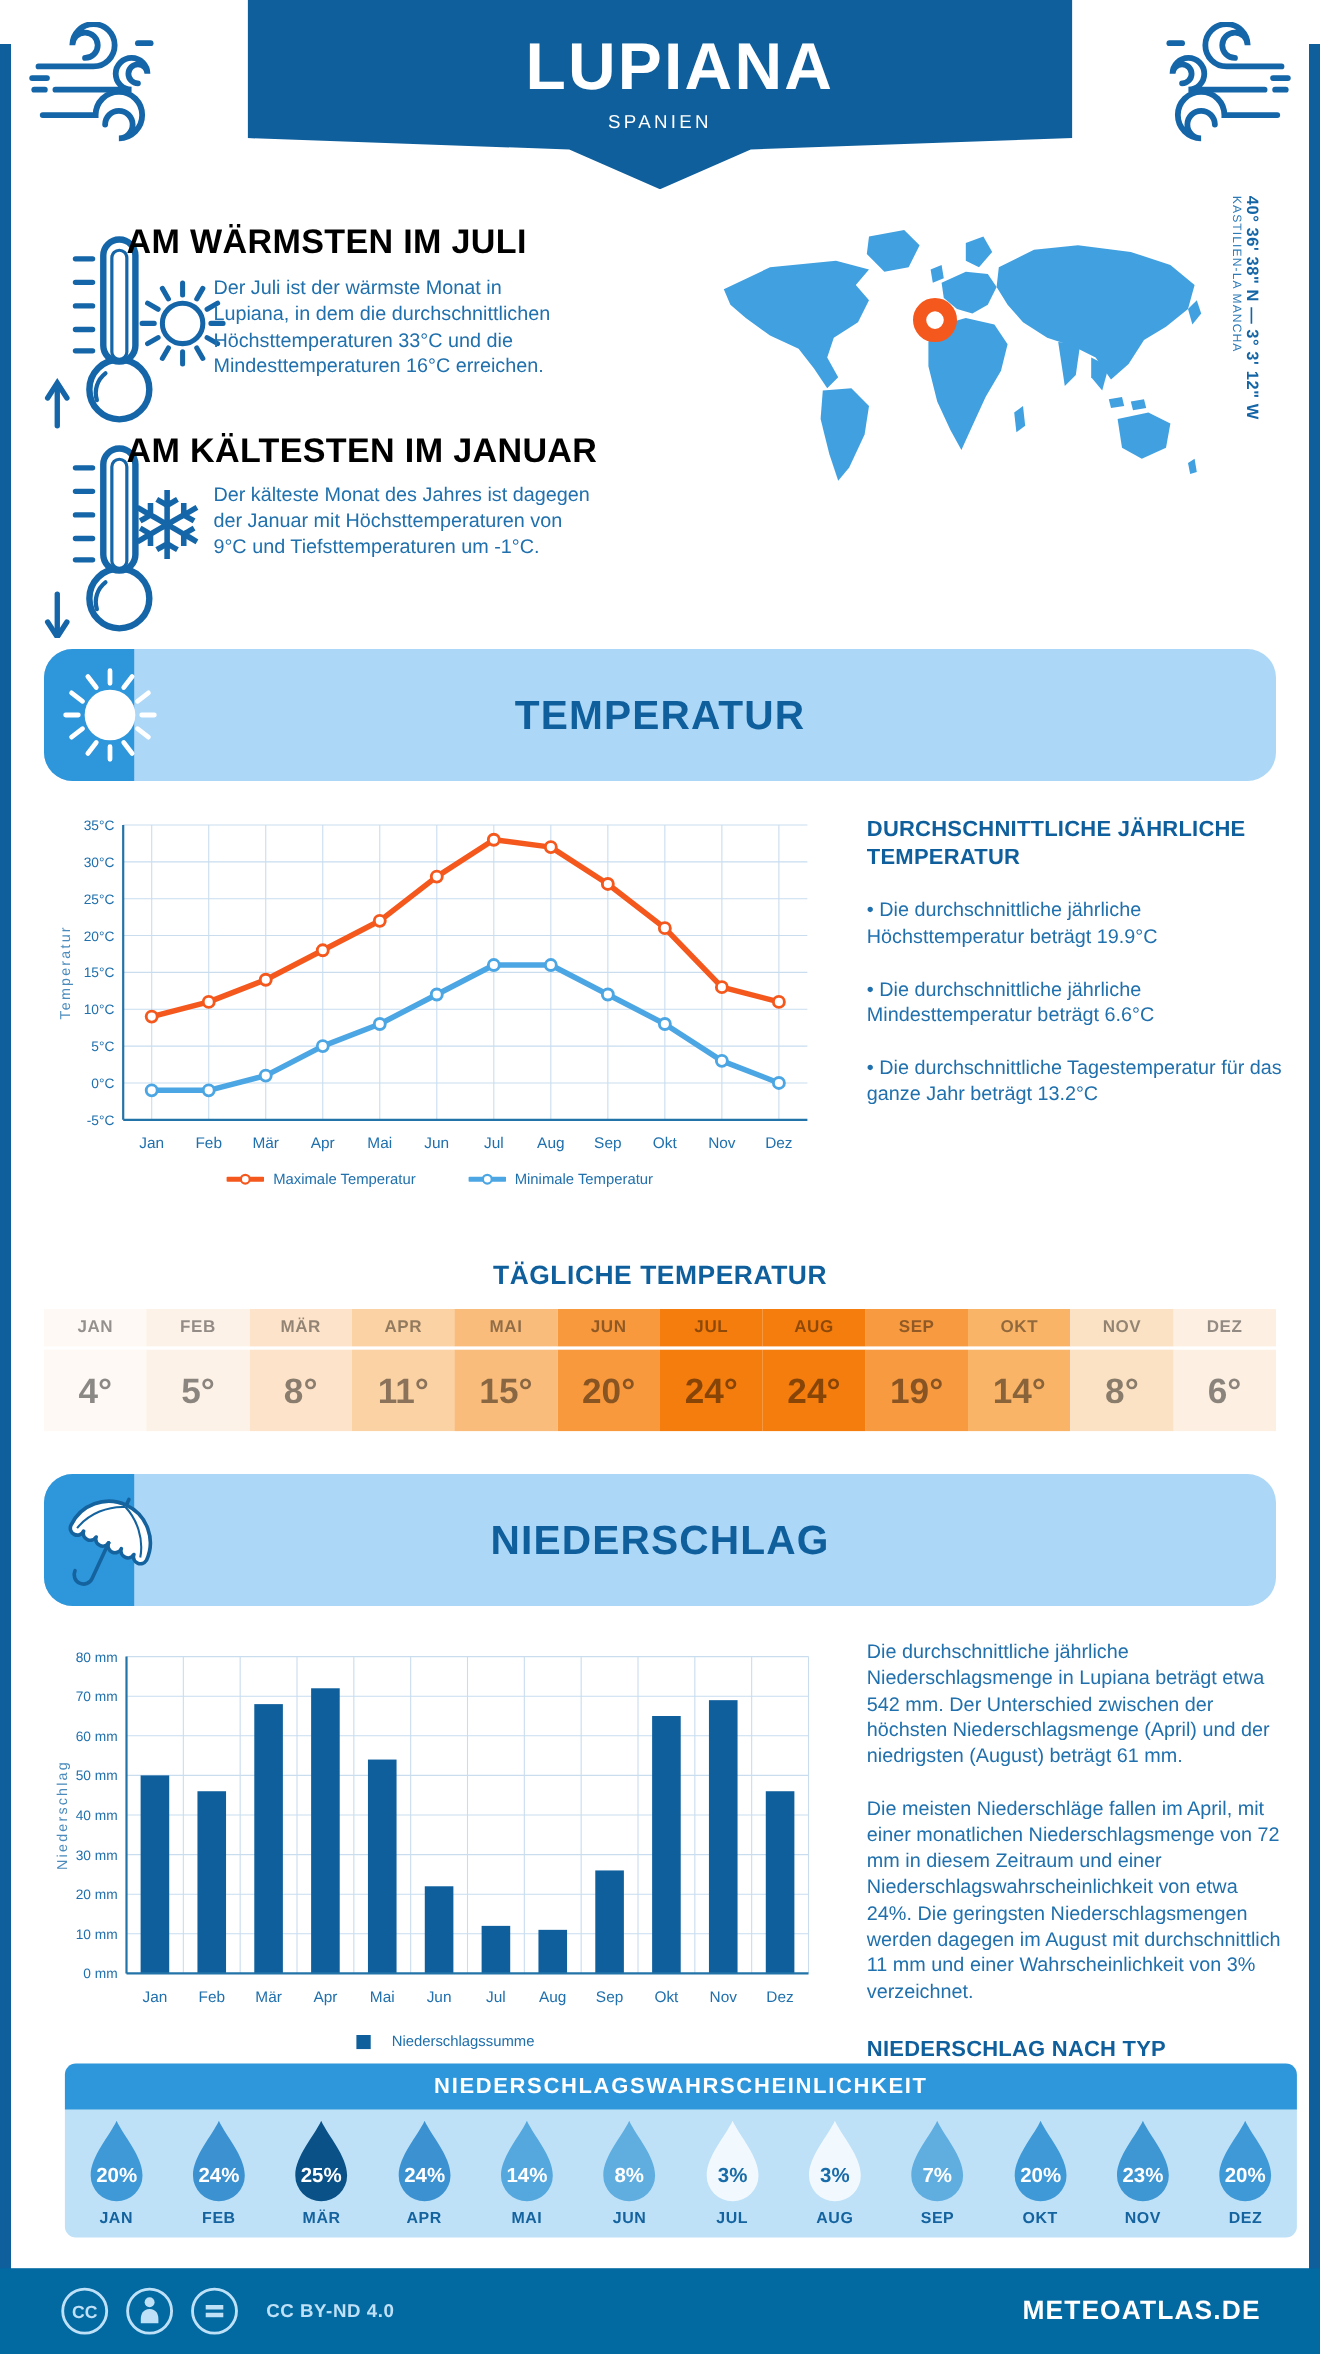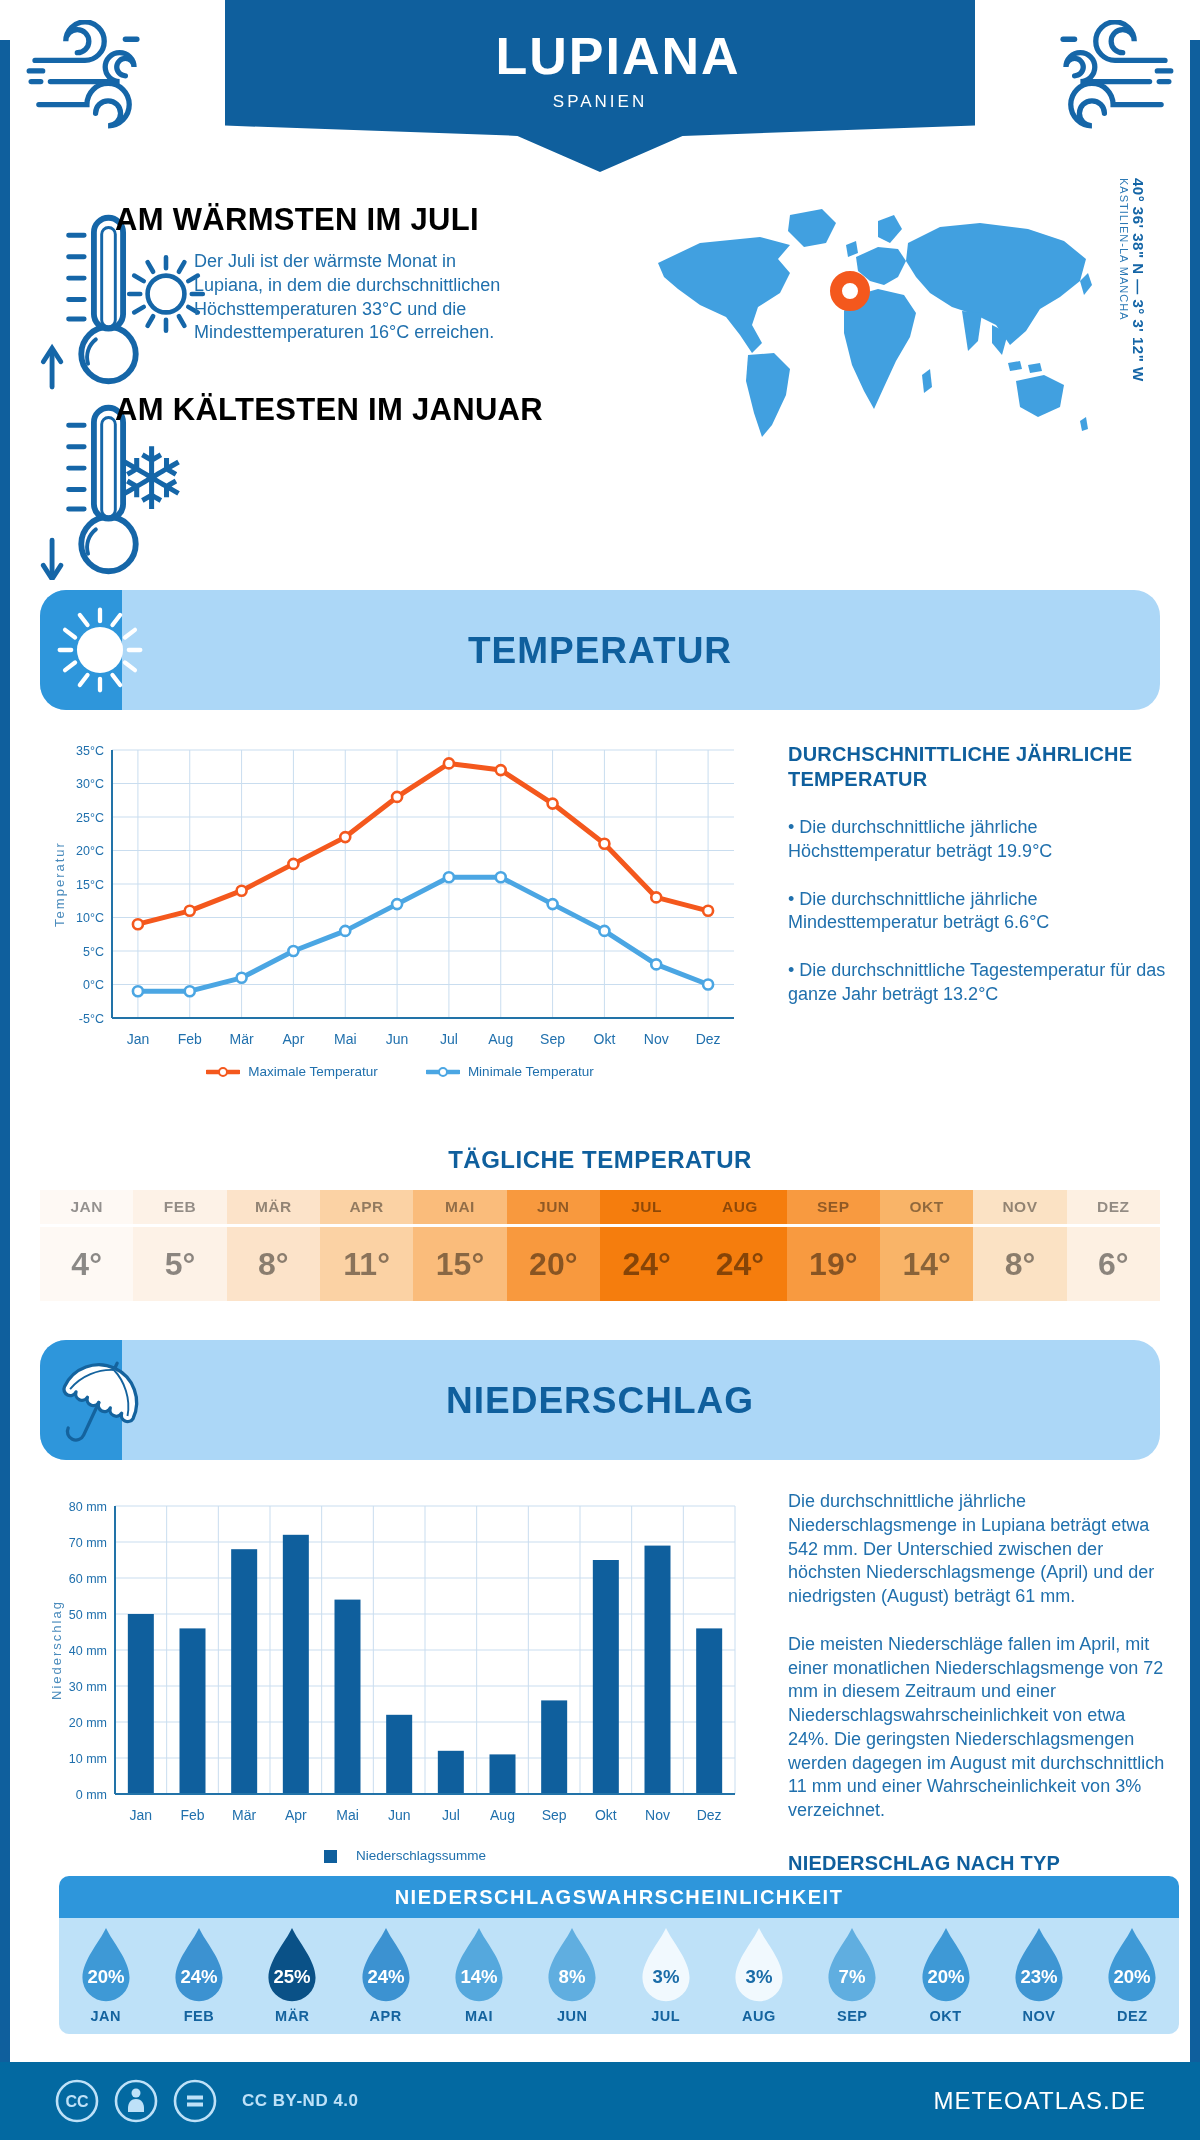--- a/index.html
+++ b/index.html
@@ -5,21 +5,21 @@
   html,body{margin:0;padding:0;background:#fff;}
   .page{position:relative;width:1200px;height:2140px;background:#fff;overflow:hidden;
         font-family:"Liberation Sans","DejaVu Sans",sans-serif;}
   .abs{position:absolute;}
   
   .border-left{left:0;top:40px;bottom:0;width:10px;background:#0F5F9D;}
   .border-right{right:0;top:40px;bottom:0;width:10px;background:#0F5F9D;}
   
   .top-banner{left:225px;top:0;width:750px;height:172px;background:#0F5F9D;
       clip-path:polygon(0 0,100% 0,100% 73%,61% 79%,50% 100%,39% 79%,0 73%);text-align:center;color:#fff;}
-  .top-banner h1{margin:26px 0 0;font-size:52px;letter-spacing:2px;padding-left:36px;}
+  .top-banner h1{margin:26px 0 0;font-size:60px;letter-spacing:2px;padding-left:36px;}
   .top-banner .sub{margin-top:6px;font-size:17px;letter-spacing:3px;}
   .wind{width:145px;height:125px;}
   .wind-right{transform:scaleX(-1);}
   
   .hl-title{font-size:31px;font-weight:bold;color:#000000;letter-spacing:.3px;}
   .hl-text{font-size:18px;line-height:1.32;color:#2070AD;}
   .snow{font-family:"DejaVu Sans",sans-serif;font-size:86px;line-height:1;color:#1566A8;}
   
   .map-coords{left:1118px;top:178px;height:290px;writing-mode:vertical-rl;color:#1465A6;}
   .map-coords .coords{font-size:15px;font-weight:bold;letter-spacing:.5px;}
@@ -50,21 +50,21 @@
   .prob .ph{height:42px;line-height:42px;background:#2E96DB;border-radius:10px 10px 0 0;
       text-align:center;color:#fff;font-size:20px;font-weight:bold;letter-spacing:1.5px;}
   .prob .pb{height:116px;background:#BEE1F8;border-radius:0 0 10px 10px;display:flex;}
   .prob .dcol{flex:1;text-align:center;}
   .prob .dcol svg{width:62px;height:80px;margin-top:6px;}
   .prob .dlab{font-size:14.5px;font-weight:bold;color:#14639E;letter-spacing:.5px;}
   
   .footer{left:0;top:2062px;width:1200px;height:78px;background:#0369a1;}
   .footer .icons{position:absolute;left:54px;top:16px;display:flex;gap:13px;}
   .footer .lic{position:absolute;left:242px;top:29px;color:#BEE1F8;font-size:17px;font-weight:bold;letter-spacing:.5px;}
-  .footer .site{position:absolute;right:54px;top:25px;color:#fff;font-size:24px;font-weight:normal;letter-spacing:1px;}
+  .footer .site{position:absolute;right:54px;top:25px;color:#fff;font-size:24px;font-weight:bold;letter-spacing:1px;}
   svg text{font-family:"Liberation Sans","DejaVu Sans",sans-serif;}
 </style>
 </head>
 <body>
 
 <div class="page">
 
   <div class="abs border-left"></div>
   <div class="abs border-right"></div>
 
@@ -120,20 +120,21 @@
         <path d="M4 170 L13 184 L22 170" stroke-width="5"></path>
       <path d="M30 26 h16 M30 48 h16 M30 70 h16 M30 92 h16 M30 112 h16" stroke-width="5"></path>
       <circle cx="71" cy="148" r="28" stroke-width="6"></circle>
       <rect x="56" y="8" width="30" height="114" rx="15" stroke-width="6" fill="#fff"></rect>
       <rect x="64" y="18" width="14" height="102" rx="7" stroke-width="3"></rect>
       <path d="M50 158 A23 23 0 0 1 58 133" stroke-width="4"></path>
     </g>
   </svg>
   <div class="abs snow" style="left:116px;top:436px;">❄</div>
   <div class="abs hl-title" style="left:115px;top:392px;width:560px;">AM KÄLTESTEN IM JANUAR</div>
+  <div class="abs hl-text" style="left:194px;top:438px;width:345px;">Der kälteste Monat des Jahres ist dagegen der Januar mit Höchsttemperaturen von 9°C und Tiefsttemperaturen um -1°C.</div>
 
   <svg class="abs" style="left:635px;top:185px;width:480px;height:260px;" viewBox="0 0 470 260">
     <g fill="#41A0E0">
       <path d="M18 78 L60 58 L120 52 L150 60 L138 74 L150 88 L140 108 L118 122 L112 140 L122 158 L112 168 L100 150 L86 132 L60 120 L38 104 L24 92 Z"></path>
       <path d="M150 30 L182 24 L196 38 L186 58 L164 62 L148 46 Z"></path>
       <path d="M108 170 L134 168 L150 184 L146 210 L132 240 L122 252 L114 228 L106 196 Z"></path>
       <path d="M216 72 L238 62 L258 64 L266 76 L258 92 L244 100 L230 96 L218 86 Z"></path>
       <path d="M238 36 L254 30 L262 44 L250 58 L238 52 Z"></path>
       <path d="M206 60 L216 56 L218 68 L208 72 Z"></path>
       <path d="M210 112 L238 104 L264 110 L276 128 L270 152 L256 176 L244 202 L234 224 L224 206 L212 180 L204 148 L204 126 Z"></path>

